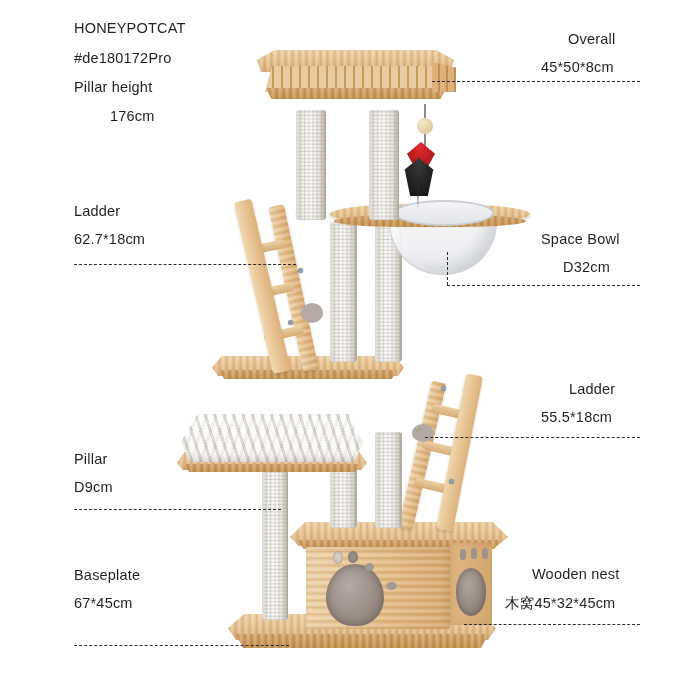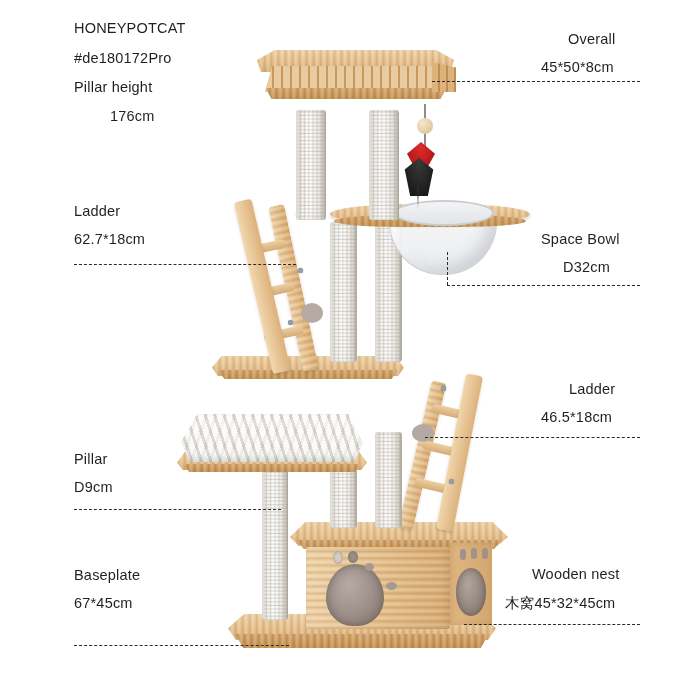--- a/index.html
+++ b/index.html
@@ -213,21 +213,21 @@
 
   <div>
     <div class="ann" style="left:541px;top:231px;">Space Bowl</div>
     <div class="ann" style="left:563px;top:259px;">D32cm</div>
     <div class="leadv" style="left:447px;top:252px;height:33px;"></div>
     <div class="lead" style="left:447px;top:285px;width:193px;"></div>
   </div>
 
   <div>
     <div class="ann" style="left:569px;top:381px;">Ladder</div>
-    <div class="ann" style="left:541px;top:409px;">46.5*18cm</div>
+    <div class="ann" style="left:541px;top:409px;">55.5*18cm</div>
     <div class="lead" style="left:425px;top:437px;width:215px;"></div>
   </div>
 
   <div>
     <div class="ann" style="left:532px;top:566px;">Wooden nest</div>
     <div class="ann" style="left:505px;top:594px;text-align:right;">木窝45*32*45cm</div>
     <div class="lead" style="left:464px;top:624px;width:176px;"></div>
   </div>
 
   <div>

